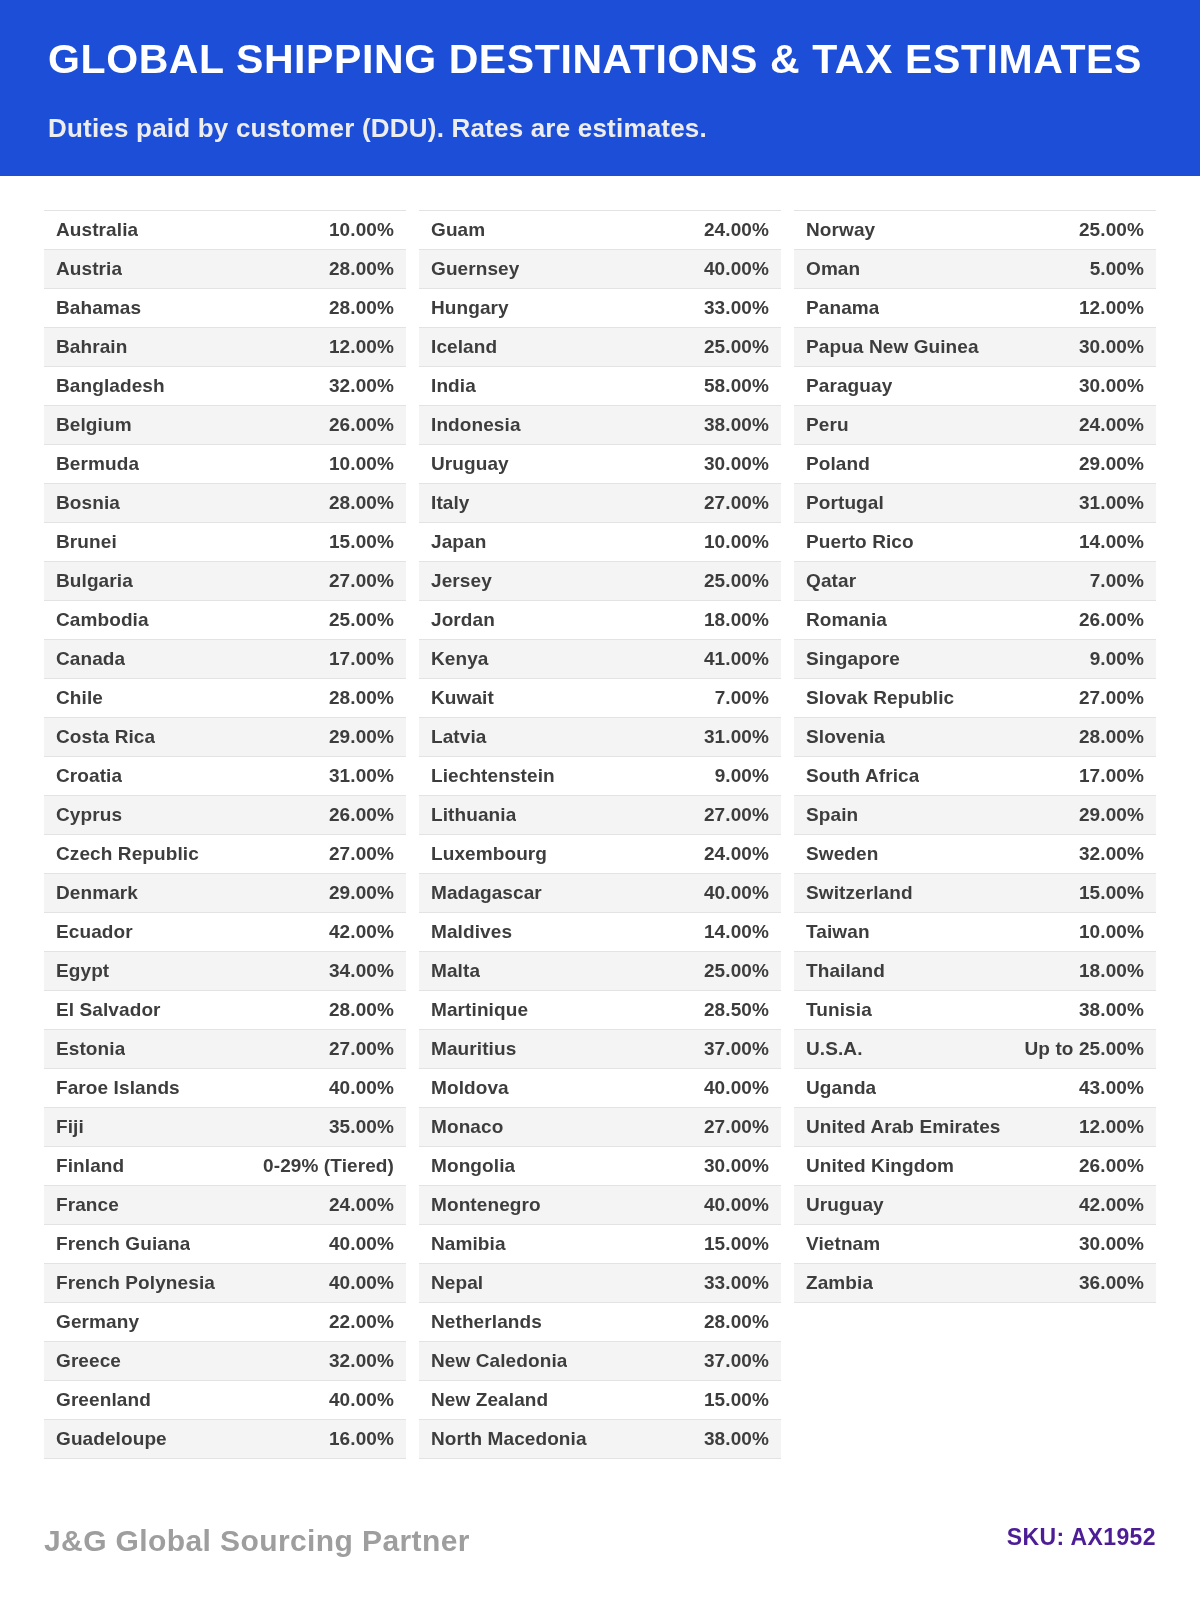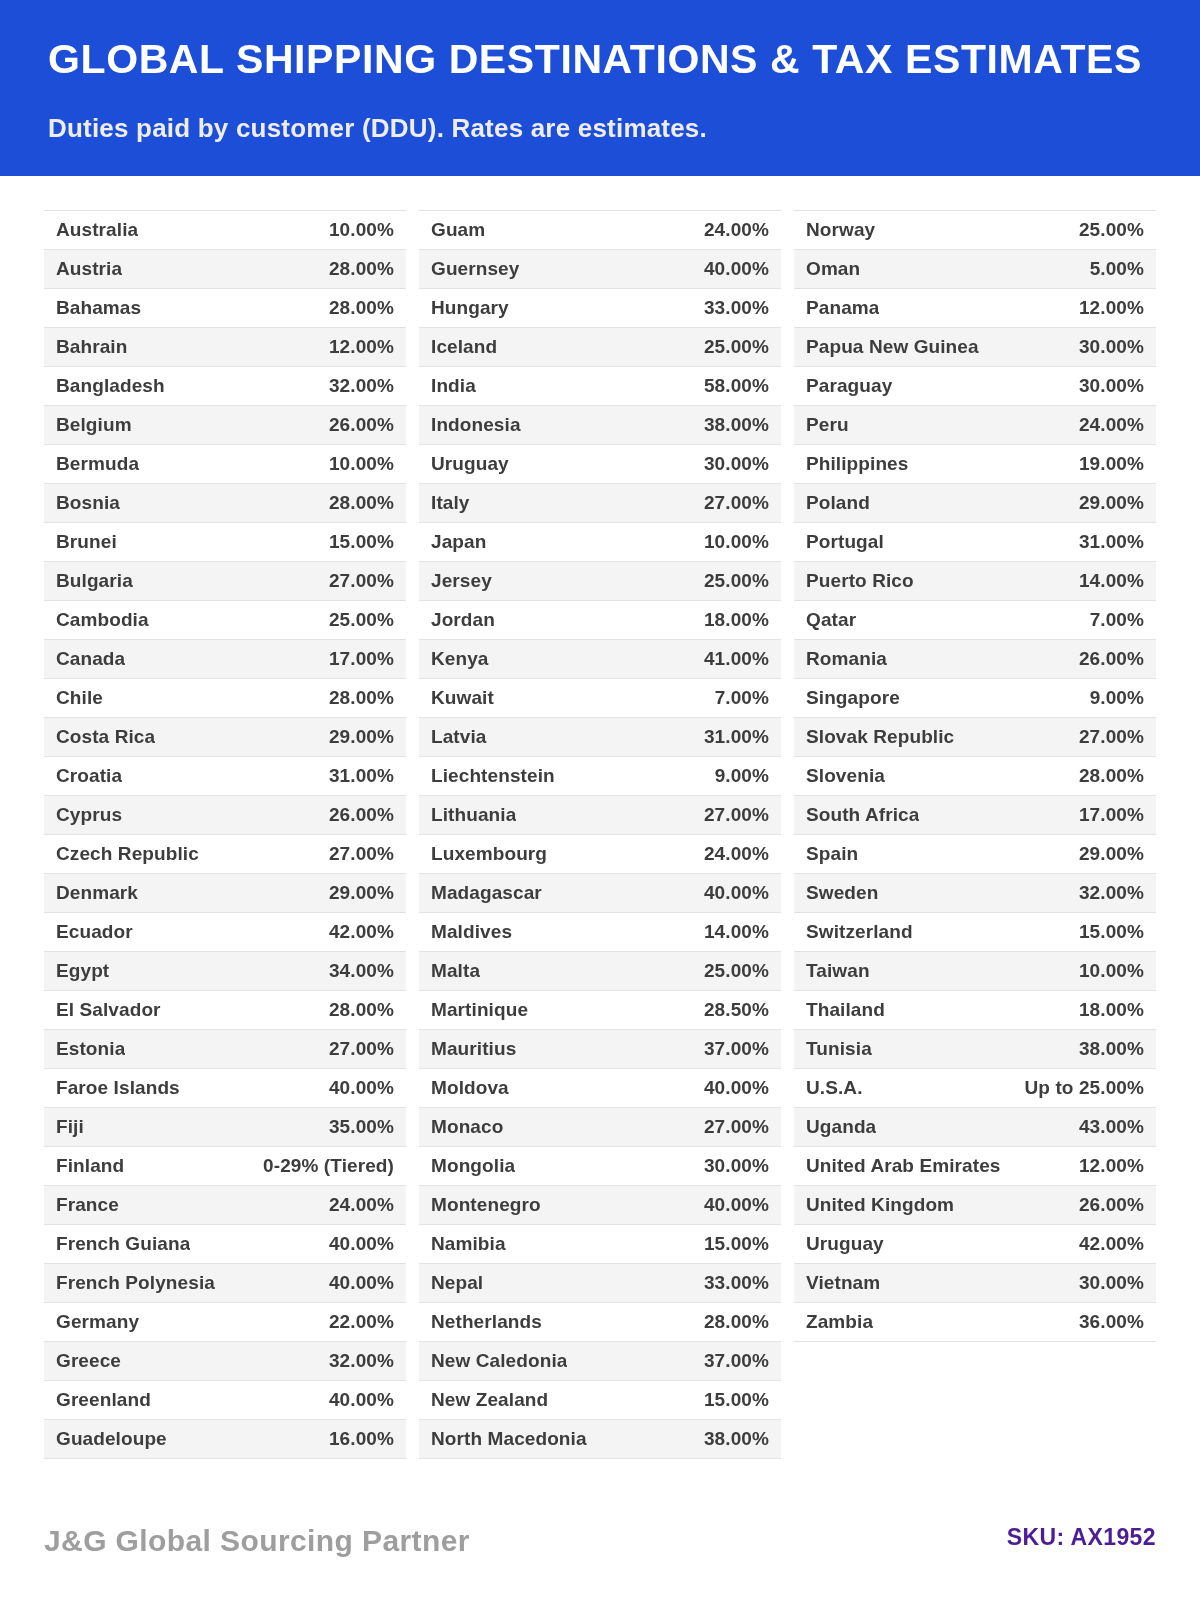--- a/index.html
+++ b/index.html
@@ -380,24 +380,20 @@
       </div>
       <div class="row">
         <span class="country">Paraguay</span>
         <span class="rate">30.00%</span>
       </div>
       <div class="row">
         <span class="country">Peru</span>
         <span class="rate">24.00%</span>
       </div>
       <div class="row">
-        <span class="country">Philippines</span>
-        <span class="rate">19.00%</span>
-      </div>
-      <div class="row">
         <span class="country">Poland</span>
         <span class="rate">29.00%</span>
       </div>
       <div class="row">
         <span class="country">Portugal</span>
         <span class="rate">31.00%</span>
       </div>
       <div class="row">
         <span class="country">Puerto Rico</span>
         <span class="rate">14.00%</span>

